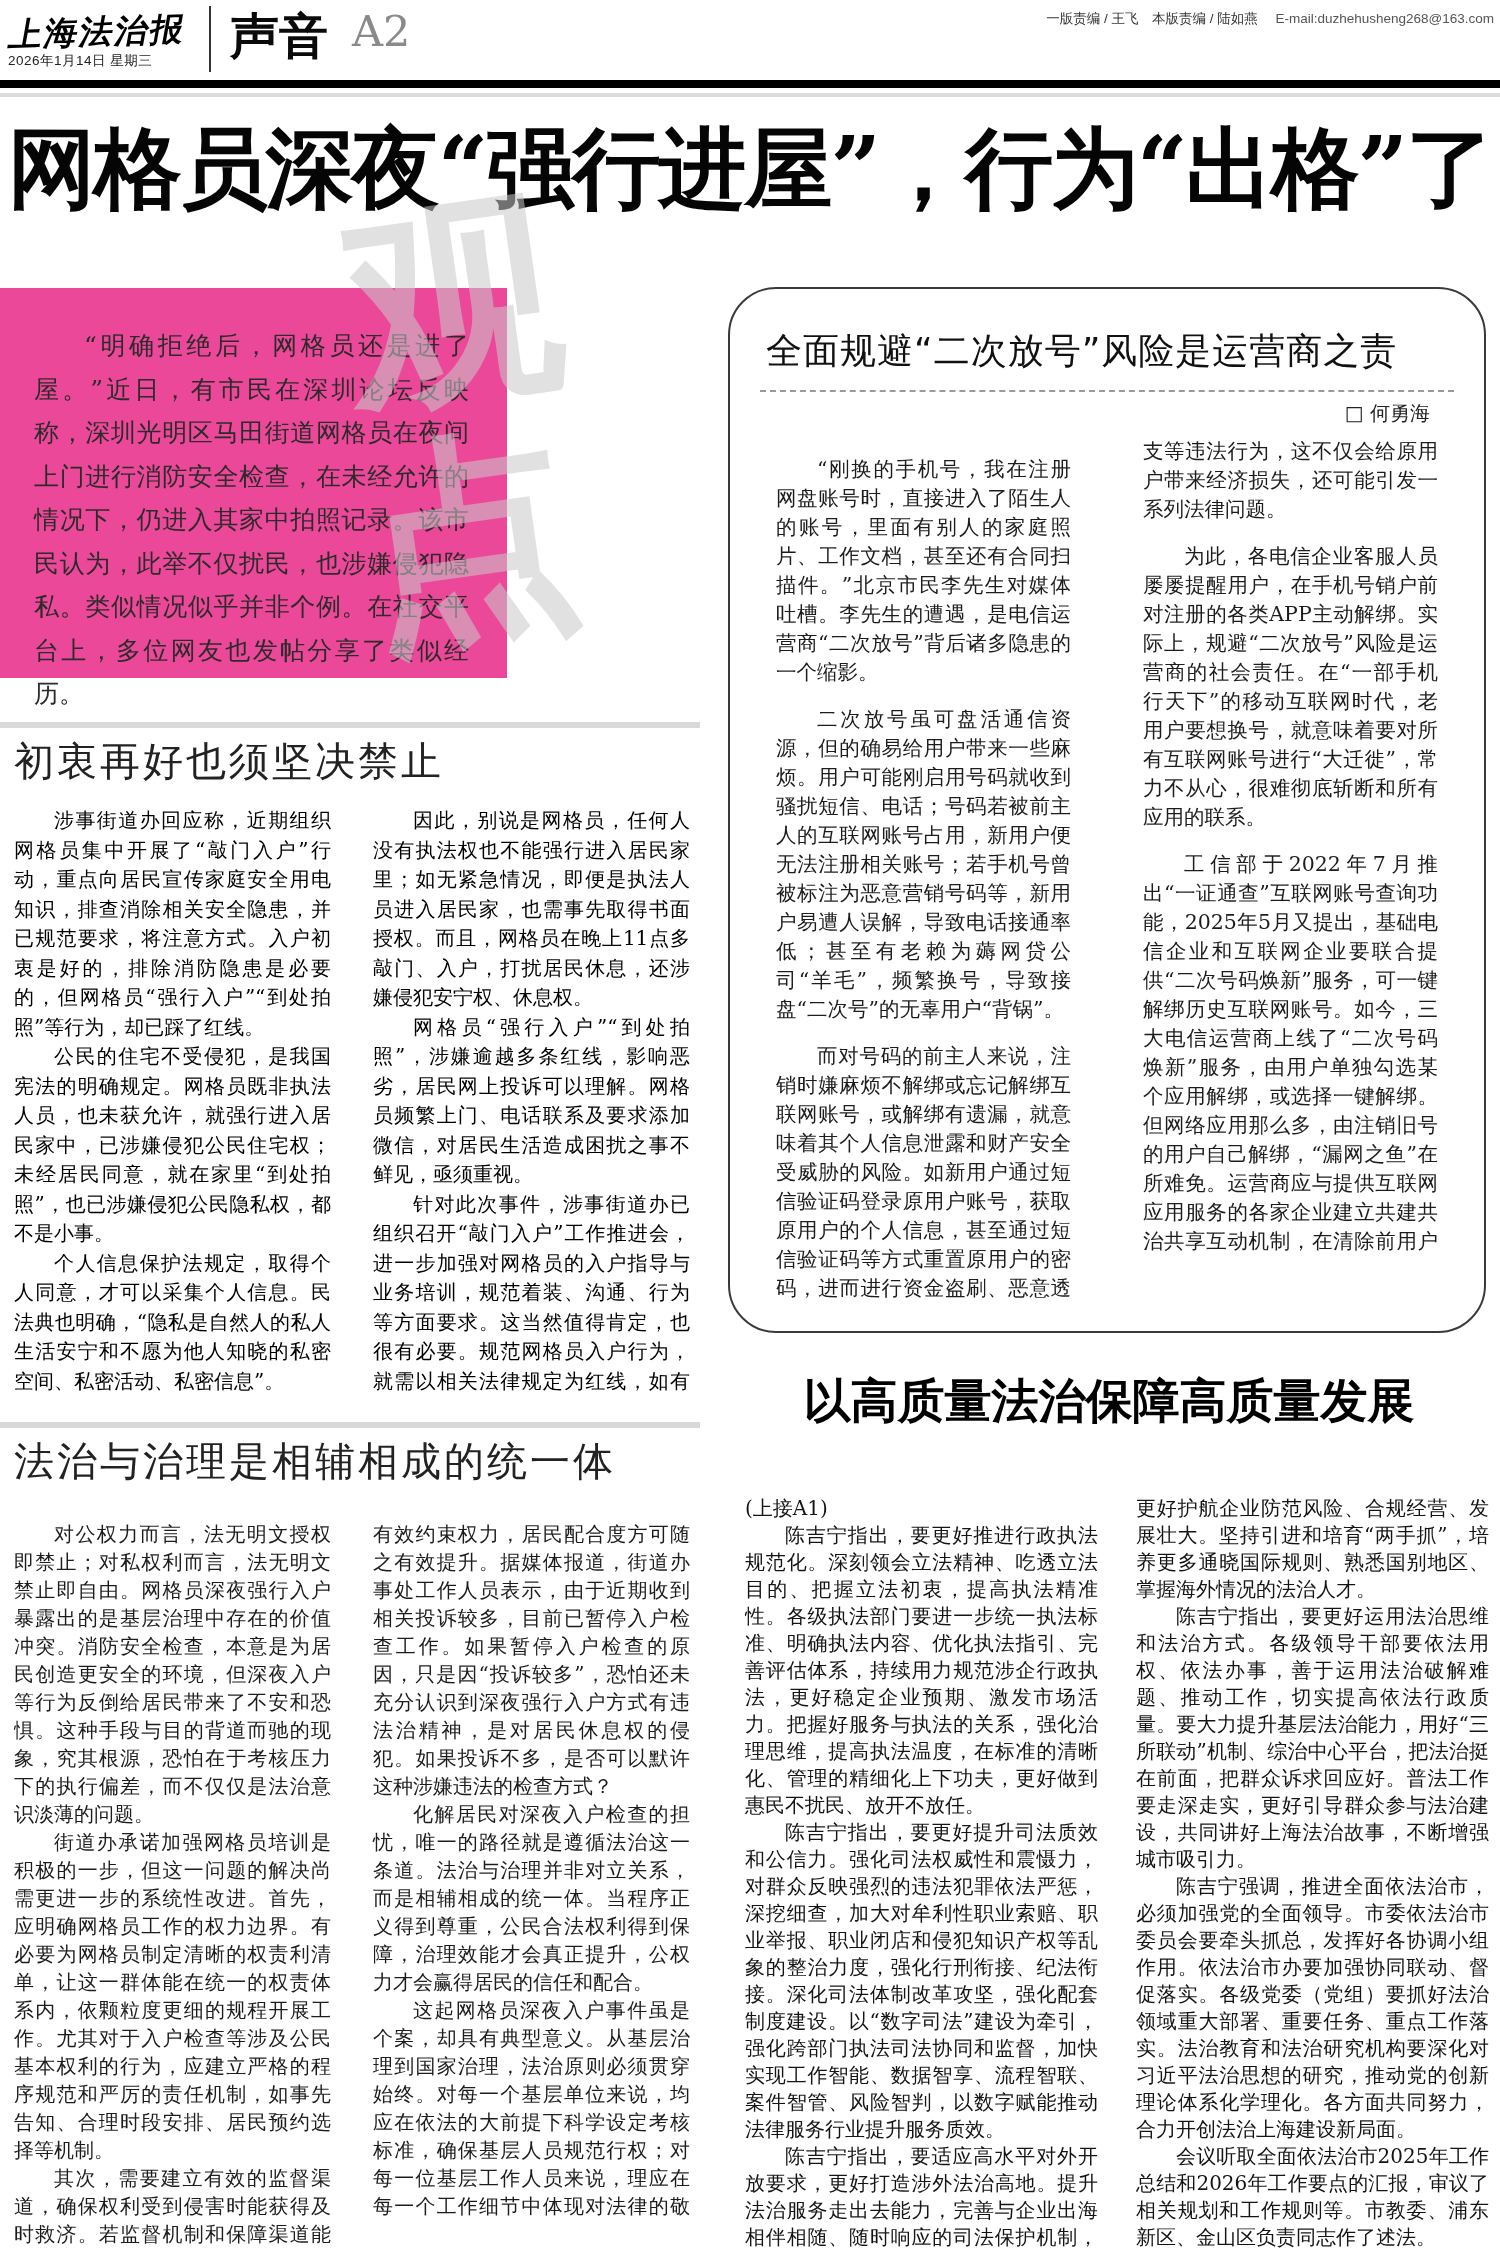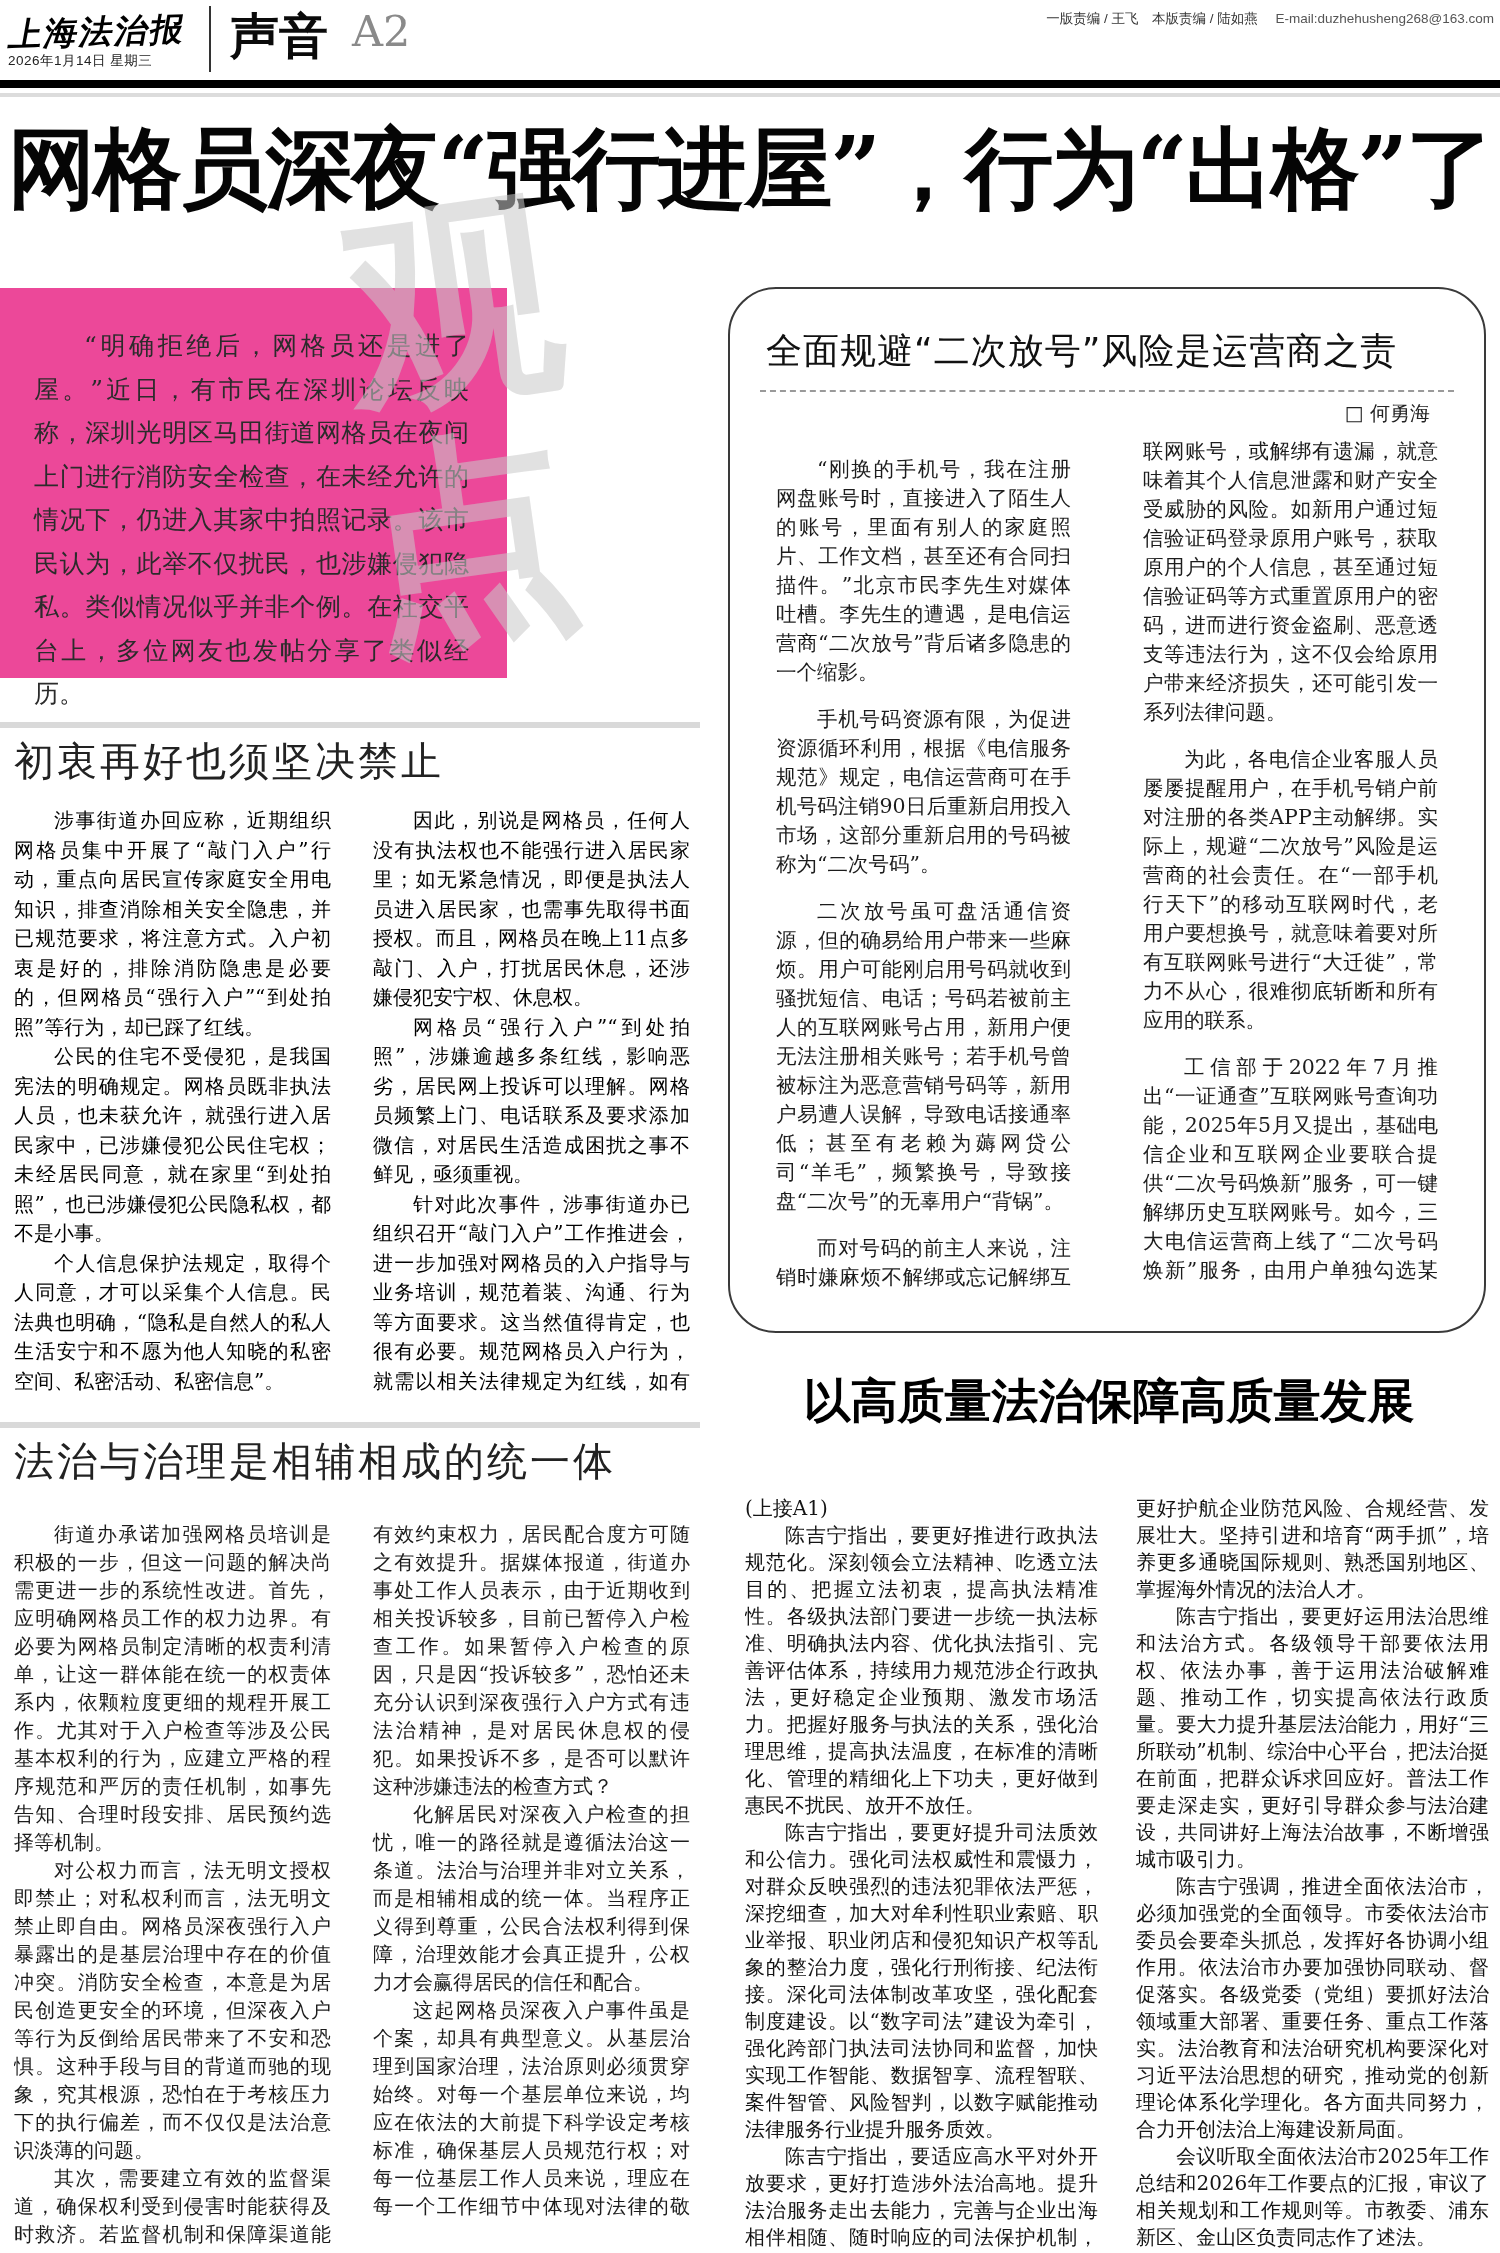--- a/index.html
+++ b/index.html
@@ -95,35 +95,34 @@
     <p>公民的住宅不受侵犯，是我国宪法的明确规定。网格员既非执法人员，也未获允许，就强行进入居民家中，已涉嫌侵犯公民住宅权；未经居民同意，就在家里“到处拍照”，也已涉嫌侵犯公民隐私权，都不是小事。</p>
     <p>个人信息保护法规定，取得个人同意，才可以采集个人信息。民法典也明确，“隐私是自然人的私人生活安宁和不愿为他人知晓的私密空间、私密活动、私密信息”。</p>
     <p>因此，别说是网格员，任何人没有执法权也不能强行进入居民家里；如无紧急情况，即便是执法人员进入居民家，也需事先取得书面授权。而且，网格员在晚上11点多敲门、入户，打扰居民休息，还涉嫌侵犯安宁权、休息权。</p>
     <p>网格员“强行入户”“到处拍照”，涉嫌逾越多条红线，影响恶劣，居民网上投诉可以理解。网格员频繁上门、电话联系及要求添加微信，对居民生活造成困扰之事不鲜见，亟须重视。</p>
     <p>针对此次事件，涉事街道办已组织召开“敲门入户”工作推进会，进一步加强对网格员的入户指导与业务培训，规范着装、沟通、行为等方面要求。这当然值得肯定，也很有必要。规范网格员入户行为，就需以相关法律规定为红线，如有逾越行为，初衷再好也须坚决禁止。</p>
   </div>
 
   <div class="abs sec-rule rule-b"></div>
   <div class="abs left-h h2">法治与治理是相辅相成的统一体</div>
   <div class="abs art art2">
+    <p>对公权力而言，法无明文授权即禁止；对私权利而言，法无明文禁止即自由。网格员深夜强行入户暴露出的是基层治理中存在的价值冲突。消防安全检查，本意是为居民创造更安全的环境，但深夜入户等行为反倒给居民带来了不安和恐惧。这种手段与目的背道而驰的现象，究其根源，恐怕在于考核压力下的执行偏差，而不仅仅是法治意识淡薄的问题。</p>
     <p>街道办承诺加强网格员培训是积极的一步，但这一问题的解决尚需更进一步的系统性改进。首先，应明确网格员工作的权力边界。有必要为网格员制定清晰的权责利清单，让这一群体能在统一的权责体系内，依颗粒度更细的规程开展工作。尤其对于入户检查等涉及公民基本权利的行为，应建立严格的程序规范和严厉的责任机制，如事先告知、合理时段安排、居民预约选择等机制。</p>
-    <p>对公权力而言，法无明文授权即禁止；对私权利而言，法无明文禁止即自由。网格员深夜强行入户暴露出的是基层治理中存在的价值冲突。消防安全检查，本意是为居民创造更安全的环境，但深夜入户等行为反倒给居民带来了不安和恐惧。这种手段与目的背道而驰的现象，究其根源，恐怕在于考核压力下的执行偏差，而不仅仅是法治意识淡薄的问题。</p>
     <p>其次，需要建立有效的监督渠道，确保权利受到侵害时能获得及时救济。若监督机制和保障渠道能有效约束权力，居民配合度方可随之有效提升。据媒体报道，街道办事处工作人员表示，由于近期收到相关投诉较多，目前已暂停入户检查工作。如果暂停入户检查的原因，只是因“投诉较多”，恐怕还未充分认识到深夜强行入户方式有违法治精神，是对居民休息权的侵犯。如果投诉不多，是否可以默许这种涉嫌违法的检查方式？</p>
     <p>化解居民对深夜入户检查的担忧，唯一的路径就是遵循法治这一条道。法治与治理并非对立关系，而是相辅相成的统一体。当程序正义得到尊重，公民合法权利得到保障，治理效能才会真正提升，公权力才会赢得居民的信任和配合。</p>
     <p>这起网格员深夜入户事件虽是个案，却具有典型意义。从基层治理到国家治理，法治原则必须贯穿始终。对每一个基层单位来说，均应在依法的大前提下科学设定考核标准，确保基层人员规范行权；对每一位基层工作人员来说，理应在每一个工作细节中体现对法律的敬畏、对权利的尊重，做法治文明的践行者而非破坏者。</p>
 
   </div>
 
   <div class="abs opinion-box">
     <div class="box-title">全面规避“二次放号”风险是运营商之责</div>
     <hr class="box-dash">
     <div class="box-author">□ 何勇海</div>
     <div class="box-body">
       <p>“刚换的手机号，我在注册网盘账号时，直接进入了陌生人的账号，里面有别人的家庭照片、工作文档，甚至还有合同扫描件。”北京市民李先生对媒体吐槽。李先生的遭遇，是电信运营商“二次放号”背后诸多隐患的一个缩影。</p>
-      <p>手机号码资源有限，为促进资源循环利用，根据《电信服务规范》规定，电信运营商可在手机号码注销90日后重新启用投入市场，这部分重新启用的号码被称为“二次号码”。</p>
       <p>二次放号虽可盘活通信资源，但的确易给用户带来一些麻烦。用户可能刚启用号码就收到骚扰短信、电话；号码若被前主人的互联网账号占用，新用户便无法注册相关账号；若手机号曾被标注为恶意营销号码等，新用户易遭人误解，导致电话接通率低；甚至有老赖为薅网贷公司“羊毛”，频繁换号，导致接盘“二次号”的无辜用户“背锅”。</p>
       <p>而对号码的前主人来说，注销时嫌麻烦不解绑或忘记解绑互联网账号，或解绑有遗漏，就意味着其个人信息泄露和财产安全受威胁的风险。如新用户通过短信验证码登录原用户账号，获取原用户的个人信息，甚至通过短信验证码等方式重置原用户的密码，进而进行资金盗刷、恶意透支等违法行为，这不仅会给原用户带来经济损失，还可能引发一系列法律问题。</p>
       <p>为此，各电信企业客服人员屡屡提醒用户，在手机号销户前对注册的各类APP主动解绑。实际上，规避“二次放号”风险是运营商的社会责任。在“一部手机行天下”的移动互联网时代，老用户要想换号，就意味着要对所有互联网账号进行“大迁徙”，常力不从心，很难彻底斩断和所有应用的联系。</p>
       <p>工信部于2022年7月推出“一证通查”互联网账号查询功能，2025年5月又提出，基础电信企业和互联网企业要联合提供“二次号码焕新”服务，可一键解绑历史互联网账号。如今，三大电信运营商上线了“二次号码焕新”服务，由用户单独勾选某个应用解绑，或选择一键解绑。但网络应用那么多，由注销旧号的用户自己解绑，“漏网之鱼”在所难免。运营商应与提供互联网应用服务的各家企业建立共建共治共享互动机制，在清除前用户电信数据时，同步“一键关闭”前用户捆绑的所有关联应用。</p>
       <p>此外，运营商还应完善二次号码服务体系。在新用户办理号码入网手续时，履行二次号码告知义务，保障新用户知情权。延长电话号码冻结时限，尤其是尚未解绑重要第三方服务的号码更应延长，这也是保护离世者的数字遗产的需要。同时，各大互联网平台对用户的解绑、注销等相关服务，也应避免条件过于苛刻、流程过于繁琐，以避免老用户不解绑就弃用旧号。</p>
     </div>
   </div>
 
   <div class="abs h3">以高质量法治保障高质量发展</div>
   <div class="abs art3">

